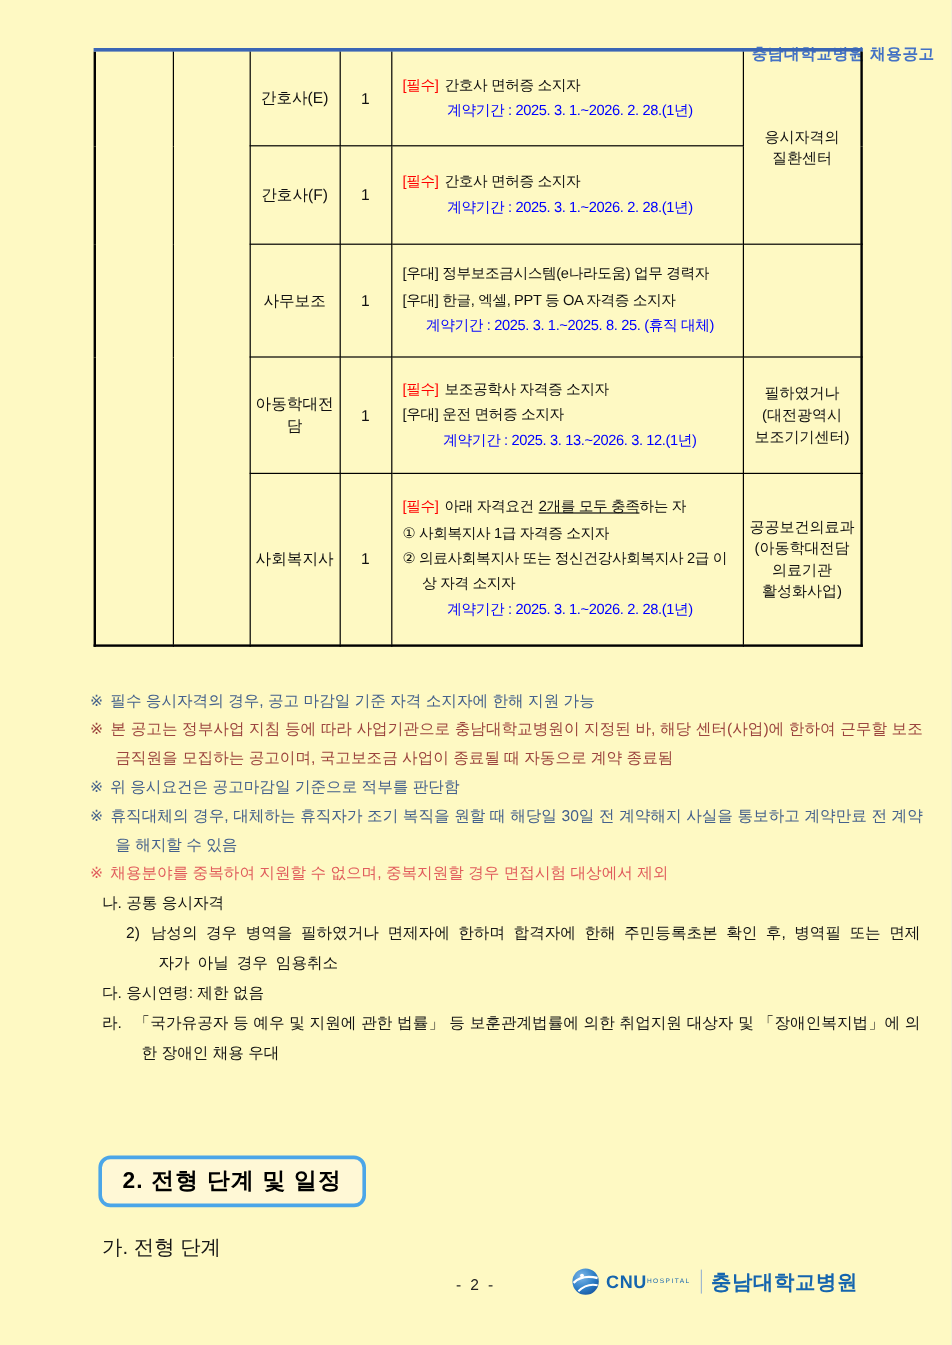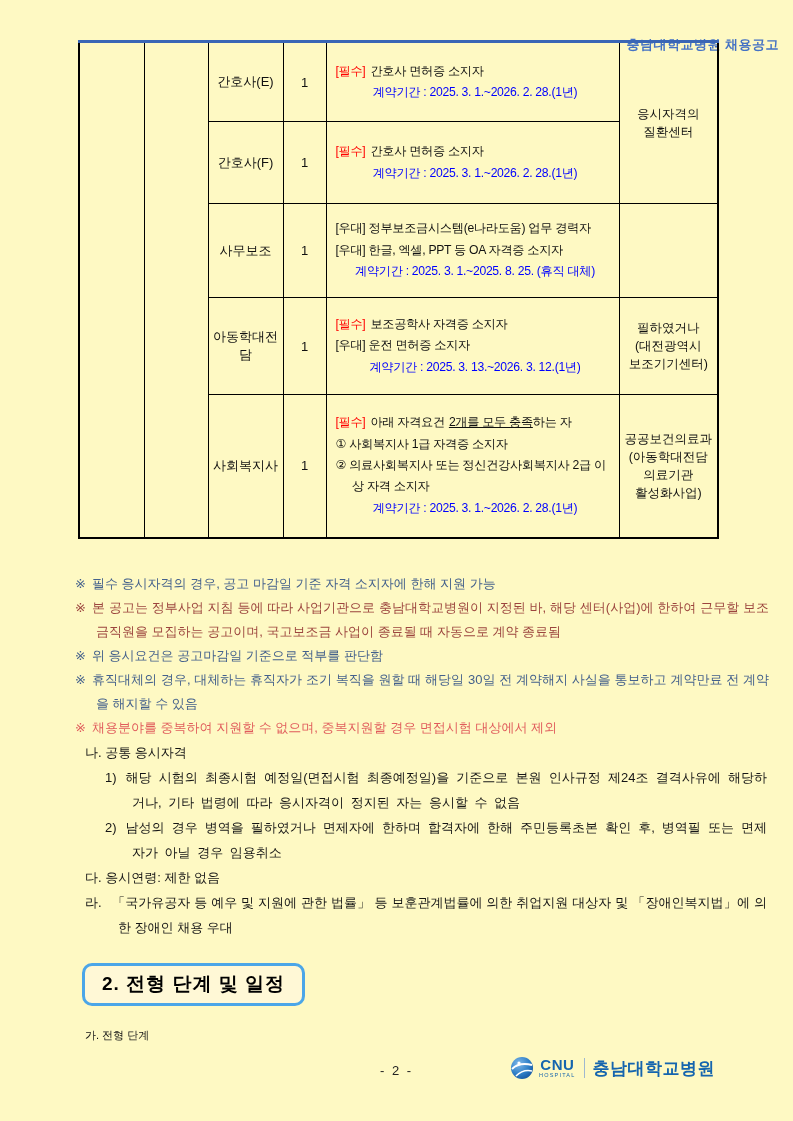--- a/index.html
+++ b/index.html
@@ -51,27 +51,27 @@
   .ra { padding-left:33px; text-indent:-33px; text-align:justify; }
   .ra-num { margin-right:10px; }
 
   
   .section2-box {
     position:absolute; left:82px; top:963px;
     background:#FFF8D6; border:3px solid #4BA6E8; border-radius:10px;
     padding:5px 17px 6px 17px;
     font-size:19px; font-weight:bold; color:#000; letter-spacing:1px;
   }
-  .sub-ga { position:absolute; left:85px; top:1028px; font-size:11px; color:#151515; }
+  .sub-ga { position:absolute; left:85px; top:1028px; font-size:17px; color:#151515; }
 
   
   .page-number { position:absolute; top:1063px; left:50%; transform:translateX(-50%); font-size:13px; color:#222; letter-spacing:2px; }
   .logo { position:absolute; top:1056px; right:78px; display:flex; align-items:center; gap:5px; }
   .logo-globe { width:24px; height:24px; display:block; }
-  .logo-cnu-block { display:flex; flex-direction:column; align-items:center; line-height:1; }
+  .logo-cnu-block { display:flex; flex-direction:row; align-items:center; line-height:1; }
   .logo-cnu { font-size:15px; font-weight:bold; color:#1565AE; letter-spacing:0.5px; }
   .logo-hospital { font-size:5.5px; color:#1565AE; letter-spacing:1.2px; margin-top:1px; }
   .logo-divider { width:1px; height:20px; background:#9fb8d0; margin:0 3px; }
   .logo-name { font-size:17px; font-weight:bold; color:#1565AE; letter-spacing:0.5px; }
 </style>
 </head>
 <body>
 
 <div class="page">
 
@@ -155,21 +155,20 @@
   <div class="notes">
     <div class="note n-slate"><span class="note-marker">※</span><span>필수 응시자격의 경우, 공고 마감일 기준 자격 소지자에 한해 지원 가능</span></div>
     <div class="note n-maroon"><span class="note-marker">※</span><span>본 공고는 정부사업 지침 등에 따라 사업기관으로 충남대학교병원이 지정된 바, 해당 센터(사업)에 한하여 근무할 보조금직원을 모집하는 공고이며, 국고보조금 사업이 종료될 때 자동으로 계약 종료됨</span></div>
     <div class="note n-slate"><span class="note-marker">※</span><span>위 응시요건은 공고마감일 기준으로 적부를 판단함</span></div>
     <div class="note n-slate"><span class="note-marker">※</span><span>휴직대체의 경우, 대체하는 휴직자가 조기 복직을 원할 때 해당일 30일 전 계약해지 사실을 통보하고 계약만료 전 계약을 해지할 수 있음</span></div>
     <div class="note n-red"><span class="note-marker">※</span><span>채용분야를 중복하여 지원할 수 없으며, 중복지원할 경우 면접시험 대상에서 제외</span></div>
   </div>
 
   <div class="eligibility">
     <div>나. 공통 응시자격</div>
-    <div class="elig-item"><span class="item-num">1)</span><span>해당 시험의 최종시험 예정일(면접시험 최종예정일)을 기준으로 본원 인사규정 제24조 결격사유에 해당하거나, 기타 법령에 따라 응시자격이 정지된 자는 응시할 수 없음</span></div>
     <div class="elig-item"><span class="item-num">2)</span><span>남성의 경우 병역을 필하였거나 면제자에 한하며 합격자에 한해 주민등록초본 확인 후, 병역필 또는 면제자가 아닐 경우 임용취소</span></div>
     <div>다. 응시연령: 제한 없음</div>
     <div class="ra"><span class="ra-num">라.</span><span>「국가유공자 등 예우 및 지원에 관한 법률」 등 보훈관계법률에 의한 취업지원 대상자 및 「장애인복지법」에 의한 장애인 채용 우대</span></div>
   </div>
 
   <div class="section2-box">
     <span>2. 전형 단계 및 일정</span>
   </div>
   <div class="sub-ga">가. 전형 단계</div>
 

